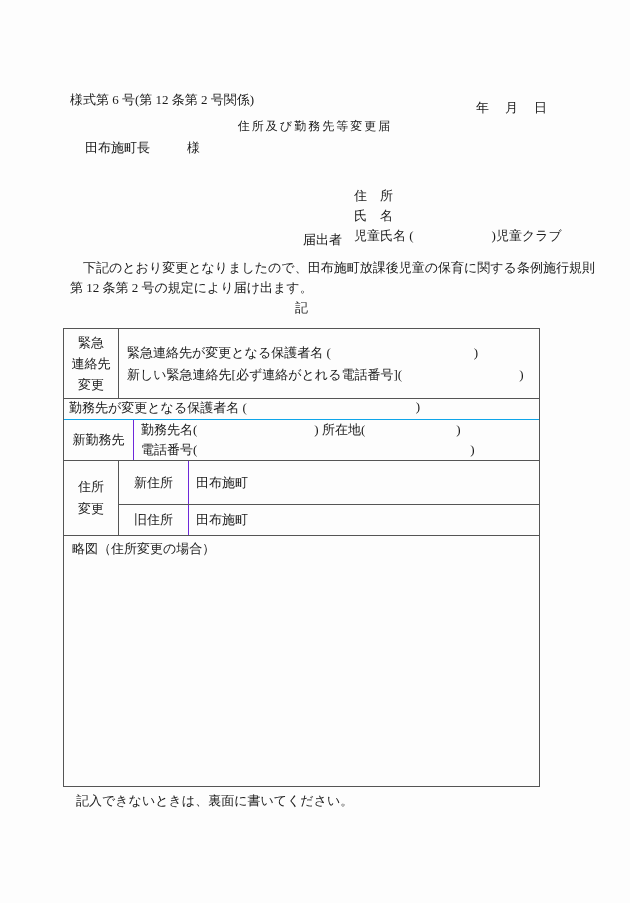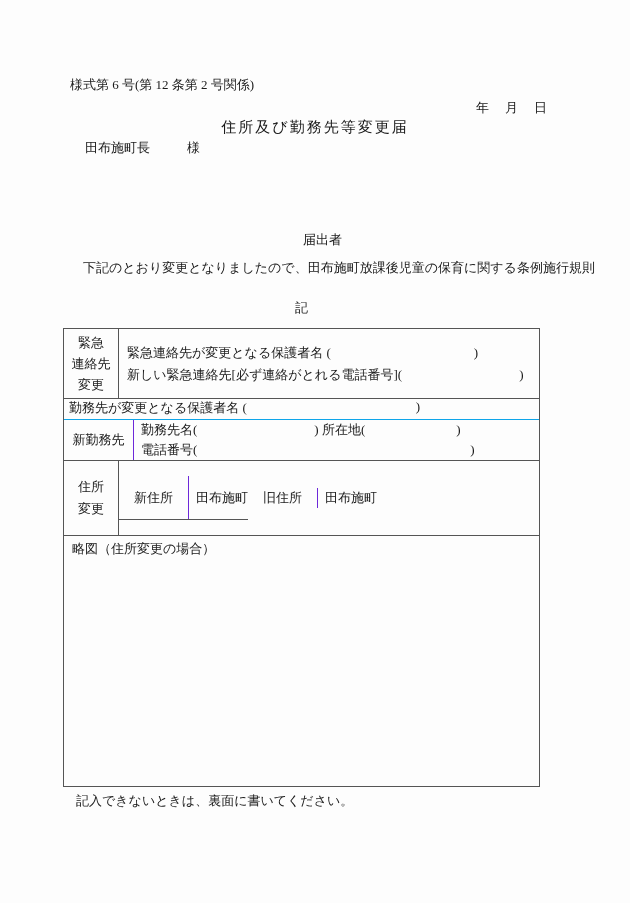--- a/index.html
+++ b/index.html
@@ -11,24 +11,24 @@
     background: #fdfdfd;
     font-family: "Liberation Serif", "DejaVu Serif", serif;
     font-size: 13px;
     color: #1a1a1a;
     overflow: hidden;
   }
   .abs { position: absolute; white-space: nowrap; }
   
   .isp { display: inline-block; width: 13px; height: 1px; }
 
-  #form-number { left: 70px; top: 76px; }
+  #form-number { left: 70px; top: 91px; }
   #date-line   { right: 80px; top: 99px; letter-spacing: 3px; }
   #form-title  { left: 0; right: 0; top: 118px; text-align: center;
-                 font-size: 15px; letter-spacing: 2px; }
+                 font-size: 12px; letter-spacing: 2px; }
   #addressee   { left: 85px; top: 139px; }
   #addressee .honorific { margin-left: 37px; }
   #declarer    { left: 303px; top: 186px; display: flex; align-items: flex-start; }
   #declarer .dlabel { margin-right: 12px; line-height: 20px; margin-top: 44px; }
   #declarer .dlines div { line-height: 20px; }
   #body-text   { left: 70px; top: 258px; line-height: 20px; }
   #notation    { left: 63px; top: 299px; width: 477px; text-align: center; }
 
   
   .doc-table {
@@ -61,21 +61,21 @@
   .r2a { height: 21px; border-bottom: 1px solid #0ea5e9;
          padding-left: 5px; display: flex; align-items: flex-start; white-space: nowrap; }
   .r2b { flex: 1; display: flex; }
   .subhead { width: 70px; border-right: 1px solid #6d28d9;
              display: flex; align-items: center; justify-content: center; }
   .subcontent {
     flex: 1; padding-left: 7px;
     display: flex; flex-direction: column; justify-content: center;
     line-height: 20px; white-space: nowrap;
   }
-  .r3right { flex: 1; display: flex; flex-direction: row; align-items: center; }
+  .r3right { flex: 1; display: flex; flex-direction: column; }
   .r3new { height: 44px; border-bottom: 1px solid #555; display: flex; }
   .r3old { flex: 1; display: flex; }
   #footer-note { left: 76px; top: 792px; }
 </style>
 </head>
 <body>
 
 <div class="page">
 
   <div class="abs" id="form-number">様式第 6 号(第 12 条第 2 号関係)</div>
@@ -83,24 +83,30 @@
   <div class="abs" id="date-line">年<span class="isp"></span>月<span class="isp"></span>日</div>
 
   <div class="abs" id="form-title">住所及び勤務先等変更届</div>
 
   <div class="abs" id="addressee">
     <span>田布施町長</span><span class="honorific">様</span>
   </div>
 
   <div class="abs" id="declarer">
     <div class="dlabel">届出者</div>
+    <div class="dlines">
+      <div>住<span class="isp"></span>所</div>
+      <div>氏<span class="isp"></span>名</div>
+      <div>児童氏名 (<span class="isp"></span><span class="isp"></span><span class="isp"></span><span class="isp"></span><span class="isp"></span><span class="isp"></span>)児童クラブ</div>
+    </div>
   </div>
 
   <div class="abs" id="body-text">
     <div><span class="isp"></span>下記のとおり変更となりましたので、田布施町放課後児童の保育に関する条例施行規則</div>
+    <div>第 12 条第 2 号の規定により届け出ます。</div>
   </div>
 
   <div class="abs" id="notation">記</div>
 
   <div class="doc-table">
 
     <div class="trow row1">
       <div class="hcol lh21">
         <div>緊急</div>
         <div>連絡先</div>

